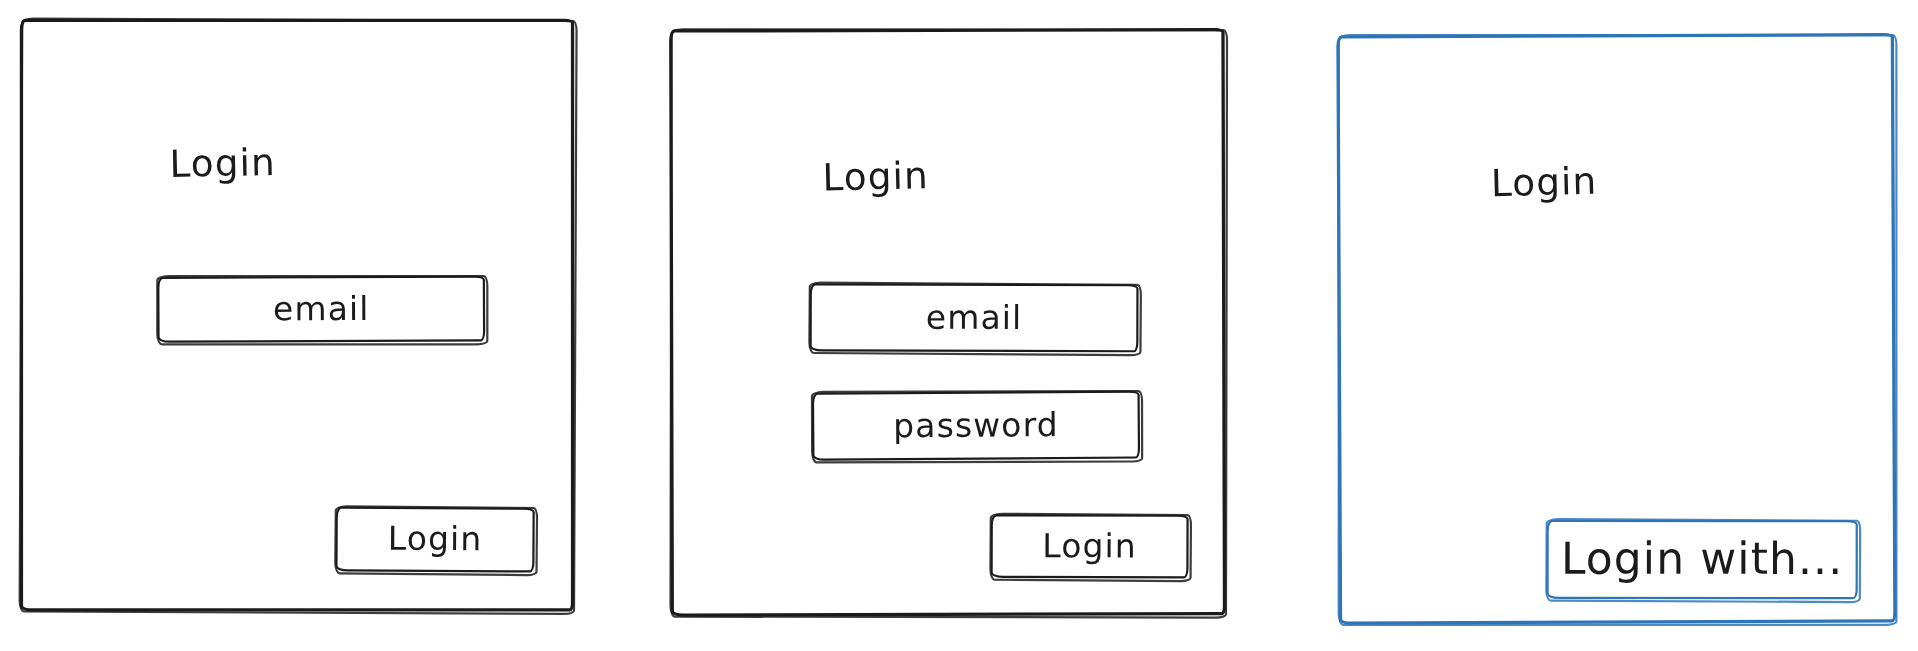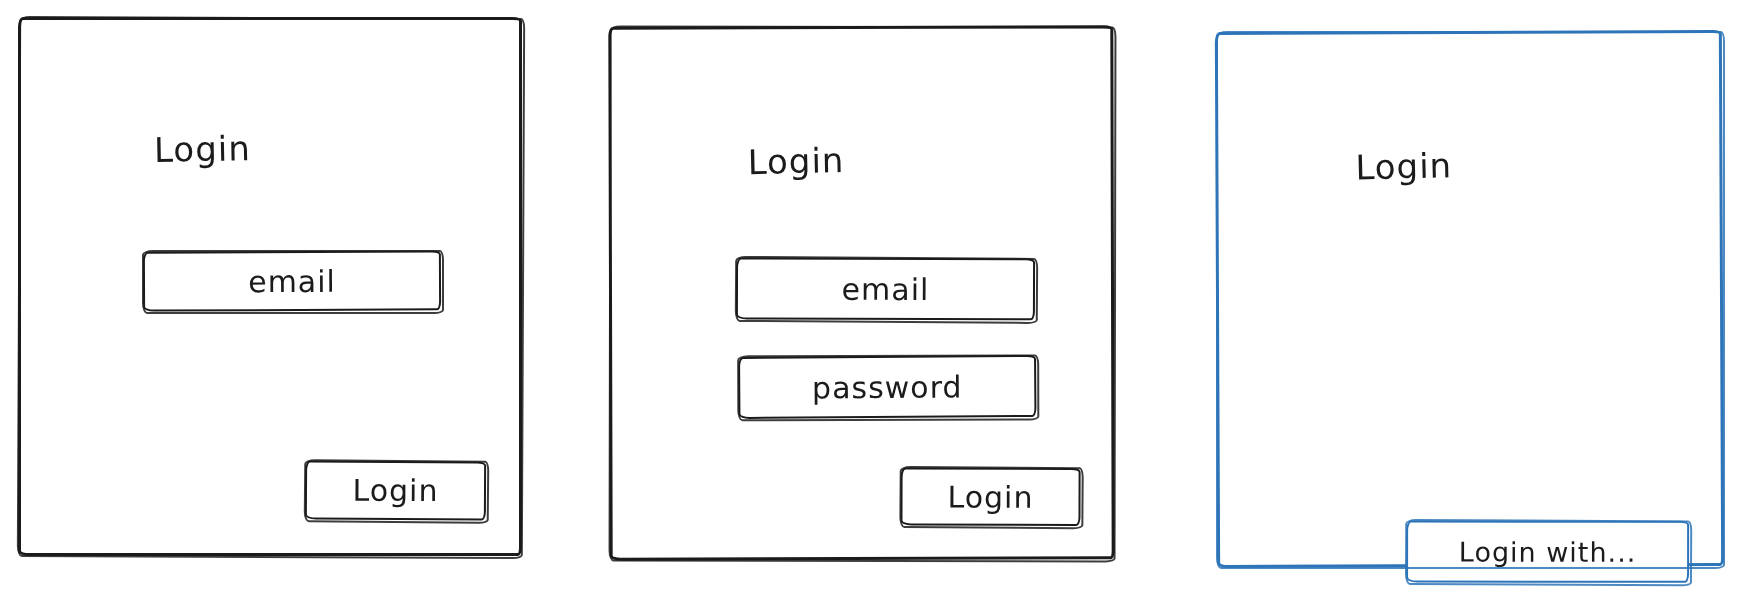--- a/index.html
+++ b/index.html
@@ -95,16 +95,16 @@
 
   <div class="sketch btn tilt-b" style="left:288px; top:439px; width:180px; height:58px;">
     <span>Login</span>
   </div>
 </div>
 
 <div class="sketch frame accent tilt-a" style="left:1216px; top:31px; width:507px; height:536px;">
 
   <div class="title" style="left:137px; top:112px; color:#1b1b1b;">Login</div>
 
-  <div class="sketch btn accent tilt-b" style="left:186px; top:439px; width:283px; height:62px; color:#1b1b1b; font-size:27px;margin-top:48px;">
+  <div class="sketch btn accent tilt-b" style="left:186px; top:439px; width:283px; height:72px; color:#1b1b1b; font-size:40px;">
     <span>Login with...</span>
   </div>
 </div>
 
 </body></html>

